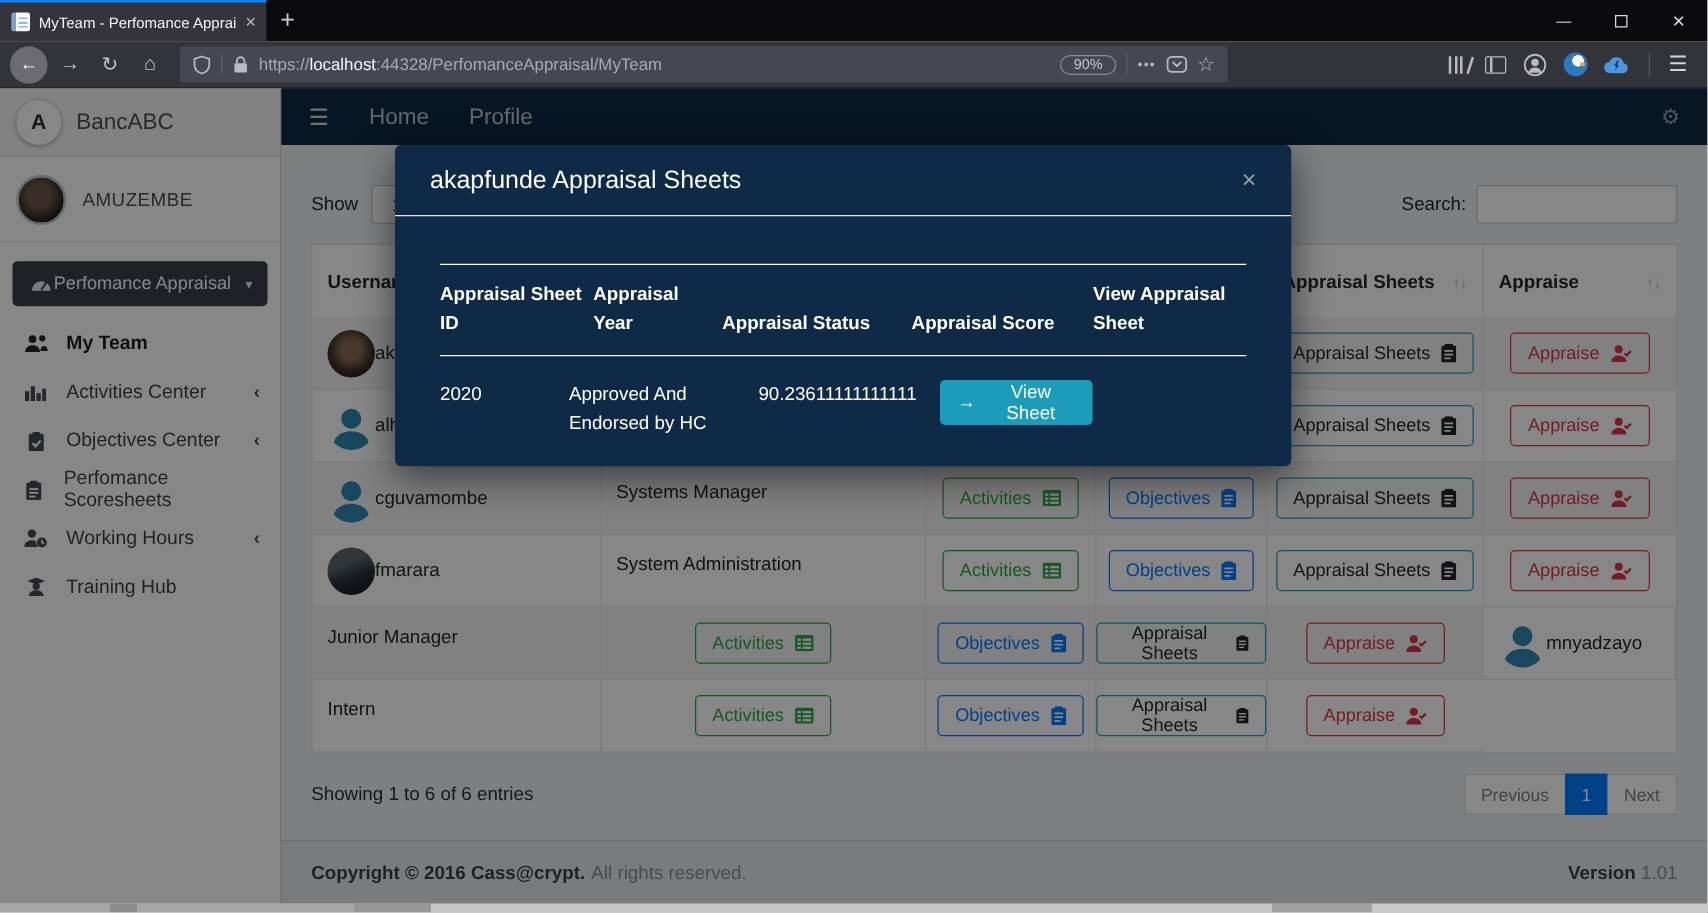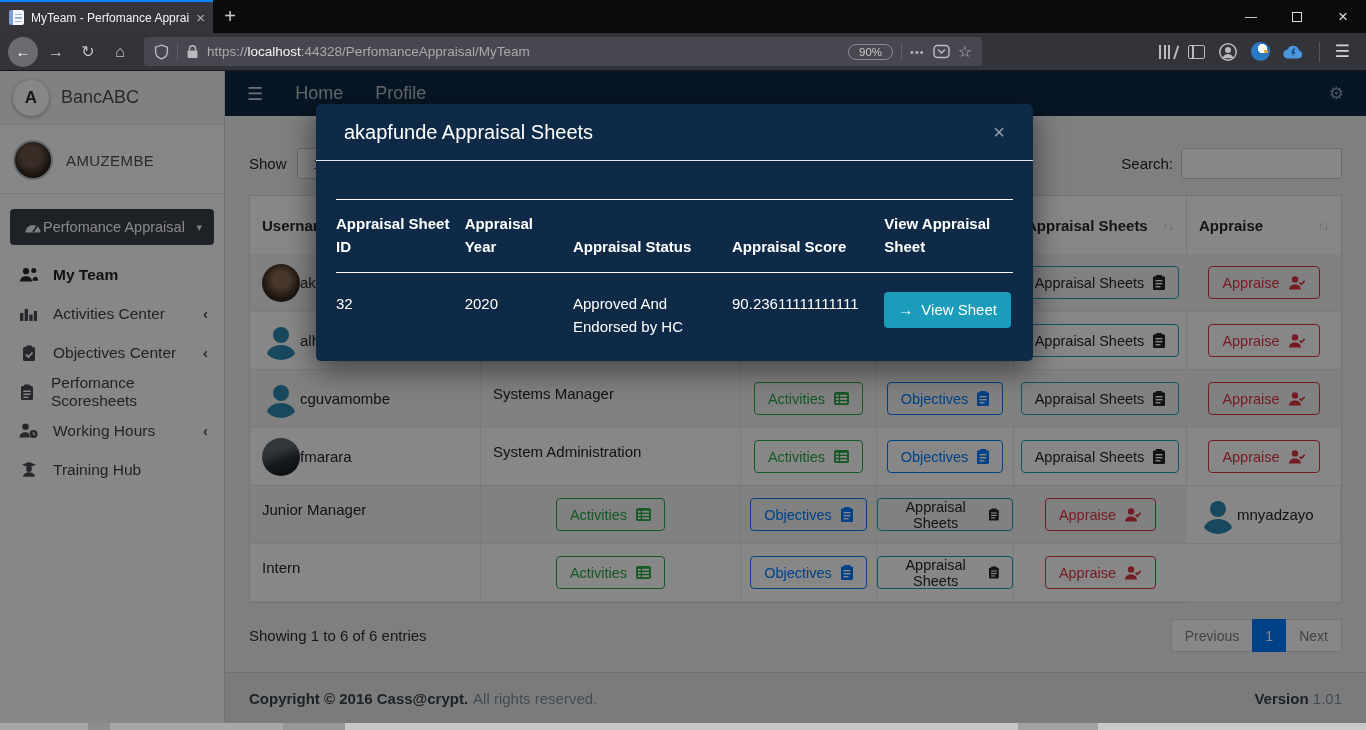--- a/index.html
+++ b/index.html
@@ -105,25 +105,25 @@
   .pg.active { background:#007bff; border-color:#007bff; color:#fff; width:34px; padding:0; }
 
   .appfooter { height:51px; background:#e7e9ea; border-top:1px solid #d3d6d8; display:flex; align-items:center; padding:0 24px; font-size:15px; }
   .copy-bold { font-weight:bold; color:#3a3f44; }
   .copy-rest { color:#878e95; margin-left:5px; }
   .version { margin-left:auto; color:#878e95; }
   .version b { color:#3a3f44; }
 
   
   .dim { position:absolute; left:0; top:71px; width:1366px; height:652px; background:rgba(0,0,0,.47); z-index:40; }
-  .modal { position:absolute; left:316px; top:104px; width:717px; height:257px; background:#0e2a47; border-radius:5px; box-shadow:0 8px 30px rgba(0,0,0,.55); z-index:60; color:#fff; }
+  .modal { position:absolute; left:316px; top:116px; width:717px; height:257px; background:#0e2a47; border-radius:5px; box-shadow:0 8px 30px rgba(0,0,0,.55); z-index:60; color:#fff; }
   .m-head { height:57px; display:flex; align-items:center; padding:0 28px; border-bottom:1px solid rgba(255,255,255,.88); }
   .m-title { font-size:20px; font-weight:normal; }
   .m-close { margin-left:auto; color:rgba(255,255,255,.55); font-size:20px; line-height:1; }
-  .m-body { padding:38px 20px 0; }
+  .m-body { padding:38px 36px 0; }
   .m-table { border-top:1px solid #fff; }
   .m-thead { display:flex; align-items:flex-end; padding:12px 0 13px; border-bottom:1px solid #fff; font-weight:bold; font-size:15px; line-height:1.55; }
   .m-row { display:flex; padding-top:19px; font-size:15px; line-height:1.55; }
   .mc1 { width:19%; padding-right:8px; } .mc2 { width:16%; padding-right:8px; }
   .mc3 { width:23.5%; padding-right:8px; } .mc4 { width:22.5%; padding-right:8px; white-space:nowrap; }
   .mc5 { width:19%; }
   .m-view { background:#1a9cba; border:none; color:#fff; border-radius:4px; height:36px; padding:0 14px; font-size:15px; display:inline-flex; align-items:center; gap:8px; font-family:"Liberation Sans",sans-serif; }
 
   .taskbar { position:absolute; left:0; bottom:0; width:1366px; height:7px; z-index:45;
     background:linear-gradient(90deg,#a6a6a6 0,#a6a6a6 88px,#8d8d8d 88px,#8d8d8d 110px,#a6a6a6 110px,#a6a6a6 283px,#979797 283px,#979797 345px,#c6c6c6 345px,#c6c6c6 1018px,#a2a2a2 1018px,#a2a2a2 1098px,#c9c9c9 1098px); }
@@ -721,21 +721,20 @@
     <div class="m-body">
       <div class="m-table">
         <div class="m-thead">
           <span class="mc1">Appraisal Sheet ID</span>
           <span class="mc2">Appraisal Year</span>
           <span class="mc3">Appraisal Status</span>
           <span class="mc4">Appraisal Score</span>
           <span class="mc5">View Appraisal Sheet</span>
         </div>
         <div class="m-row">
-          <span class="mc1">32</span>
           <span class="mc2">2020</span>
           <span class="mc3">Approved And Endorsed by HC</span>
           <span class="mc4">90.23611111111111</span>
           <span class="mc5"><button class="m-view">
                 <span>→</span>
                 <span>View Sheet</span>
               </button></span>
         </div>
       </div>
     </div>

